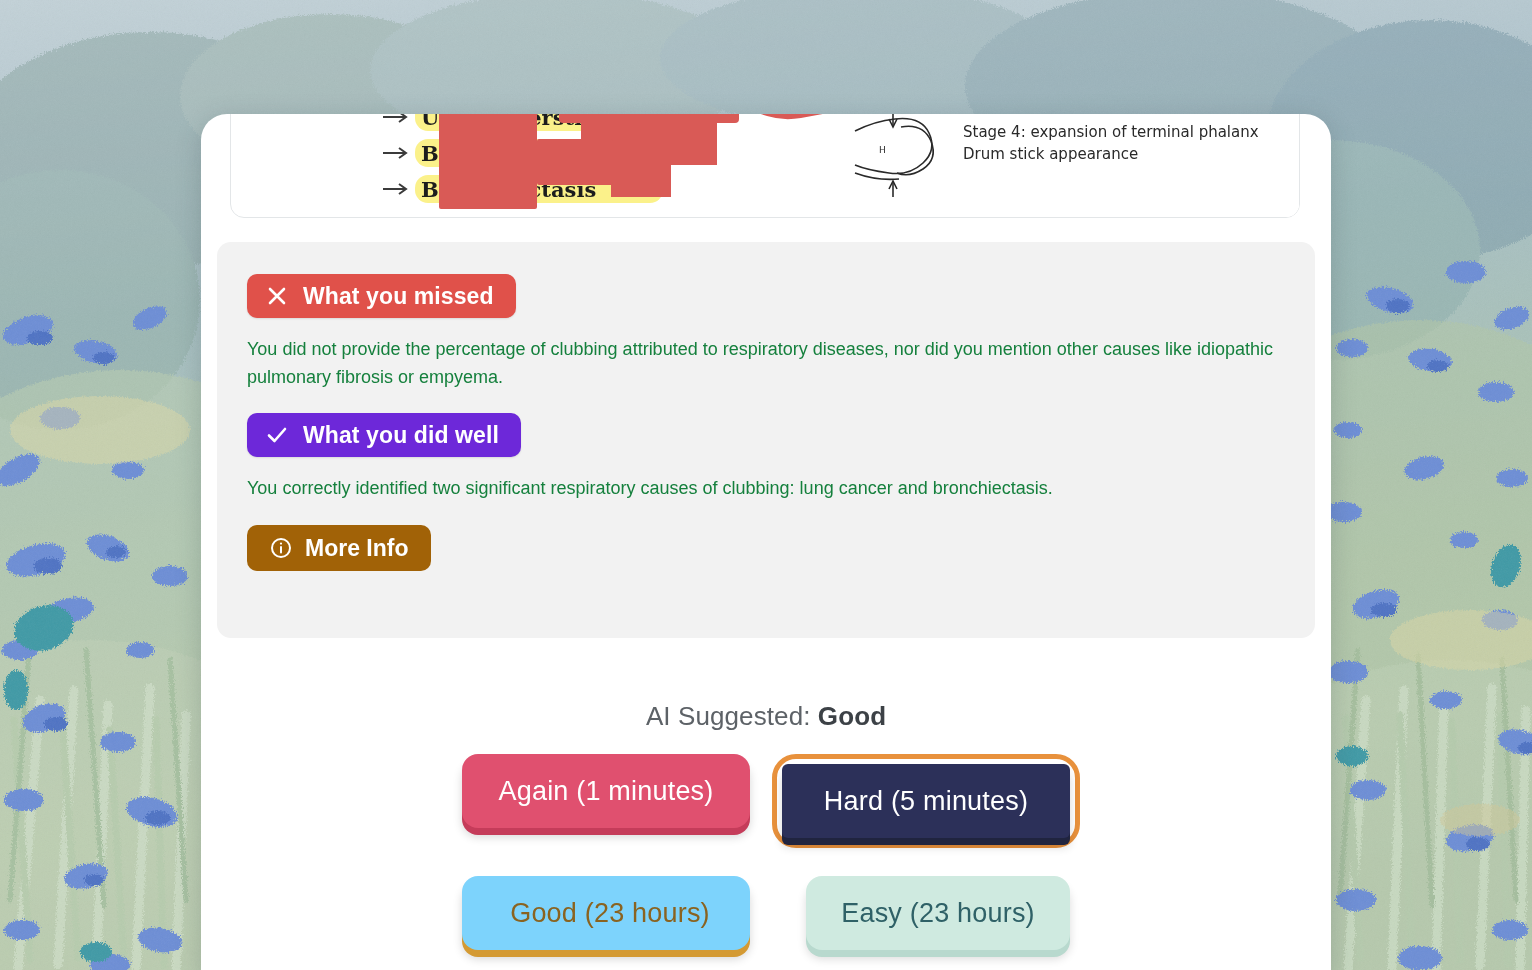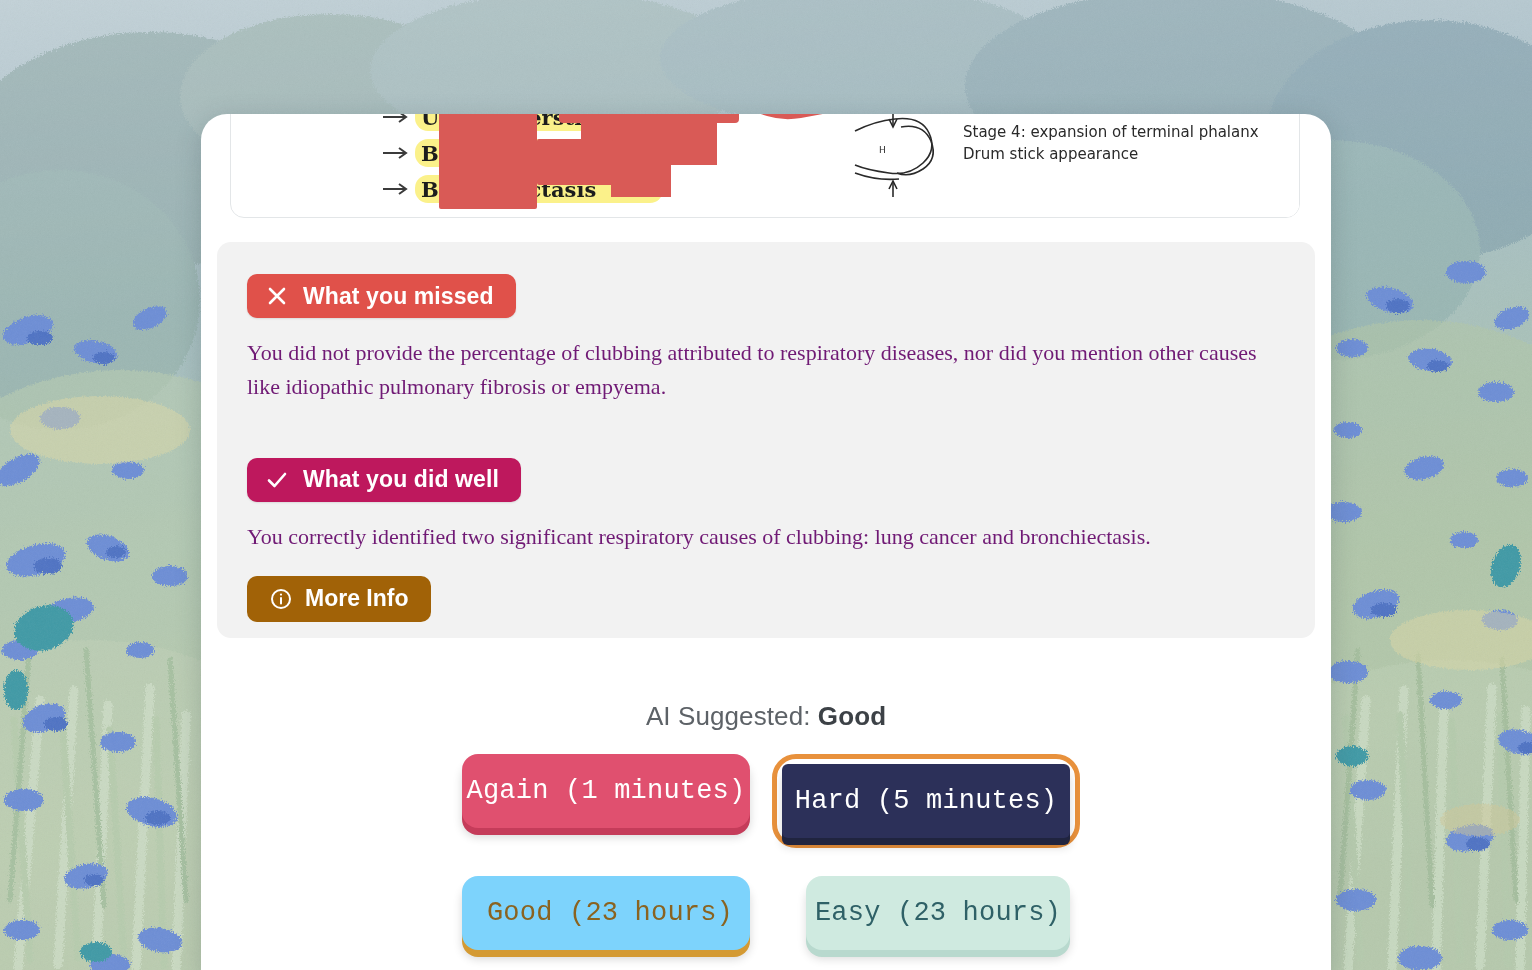--- a/index.html
+++ b/index.html
@@ -97,30 +97,29 @@
     color: #ffffff;
     font-size: 23px;
     font-weight: bold;
     letter-spacing: 0.1px;
     line-height: 1;
     box-shadow: 0 1px 2px rgba(0,0,0,0.10);
   }
   .badge .bicon { display: inline-flex; width: 24px; height: 24px; align-items: center; justify-content: center; }
   .badge-missed { background: #e0514a; align-items: center; }
   .badge-well   { background: #5bc濾66; }
-  .badge-well   { background: #be185d; margin-top: 32px; }
+  .badge-well   { background: #6d28d9; }
 
   .feedback-text {
-    color: #701a75;
-    font-size: 22px;
+    color: #15803d;
+    font-size: 18px;
     line-height: 1.54;
     margin: 18px 0 22px 0;
     max-width: 1030px;
     font-weight: normal;
-    font-family: Liberation Serif, serif;
   }
 
   .more-info-btn {
     display: inline-flex;
     align-items: center;
     gap: 12px;
     background: #a16207;
     color: #ffffff;
     border: none;
     border-radius: 10px;
@@ -153,21 +152,21 @@
     grid-gap: 28px 32px;
     justify-content: center;
   }
   .rating-cell { display: flex; justify-content: center; }
 
   .rate-btn {
     width: 288px;
     height: 74px;
     border-radius: 16px;
     border: none;
-    font-family: Liberation Mono, monospace;
+    font-family: Liberation Sans, sans-serif;
     font-size: 27px;
     letter-spacing: 0.2px;
     cursor: pointer;
     position: relative;
     line-height: 1;
   }
   .rate-again {
     background: #e0506f;
     color: #ffffff;
     box-shadow: 0 7px 0 0 #c53c5a, 0 9px 10px rgba(0,0,0,0.16);

